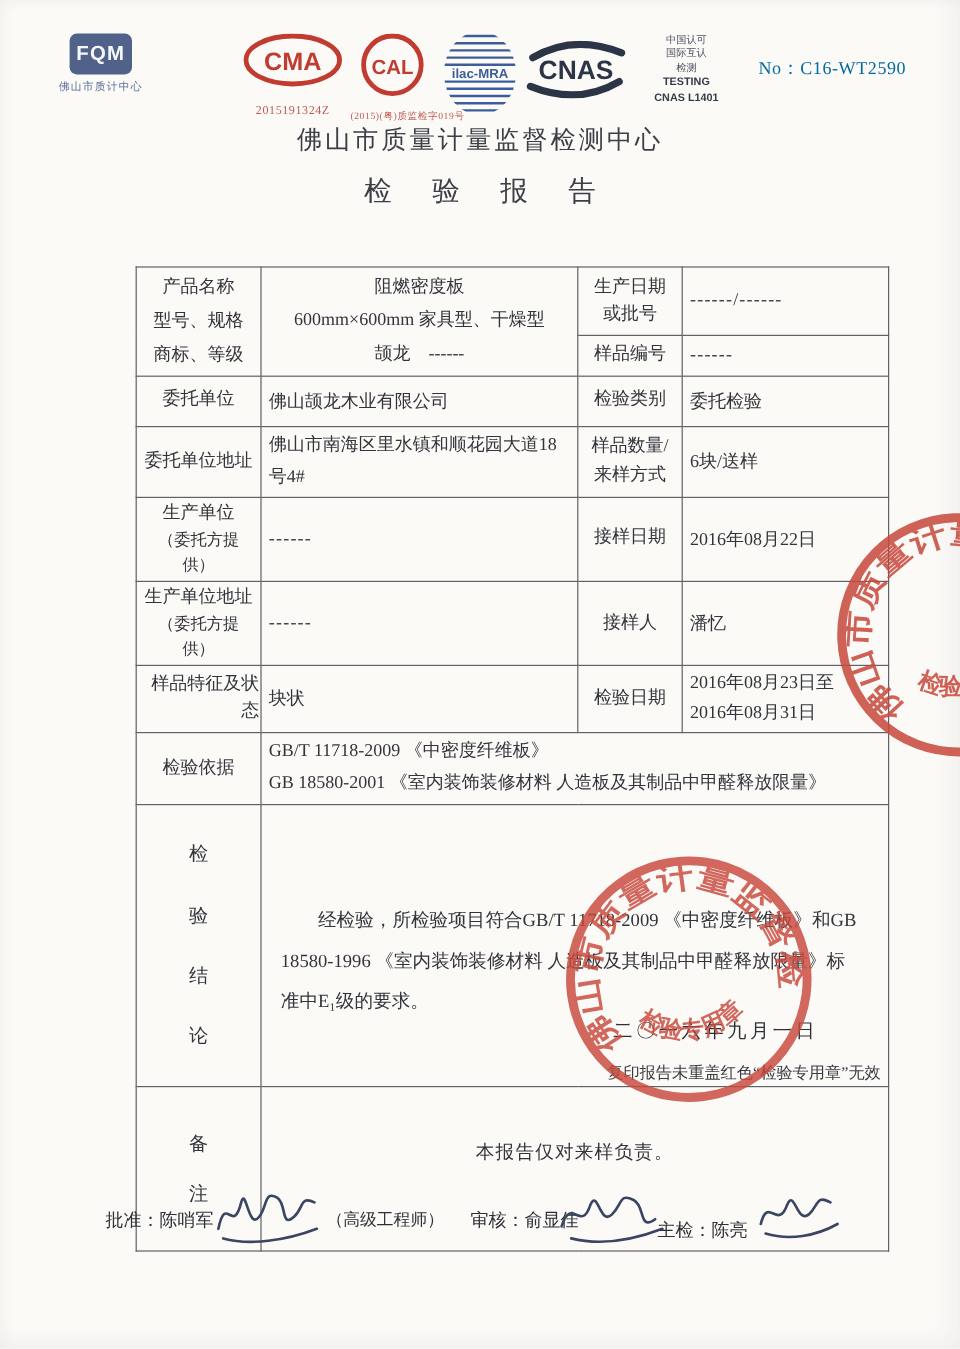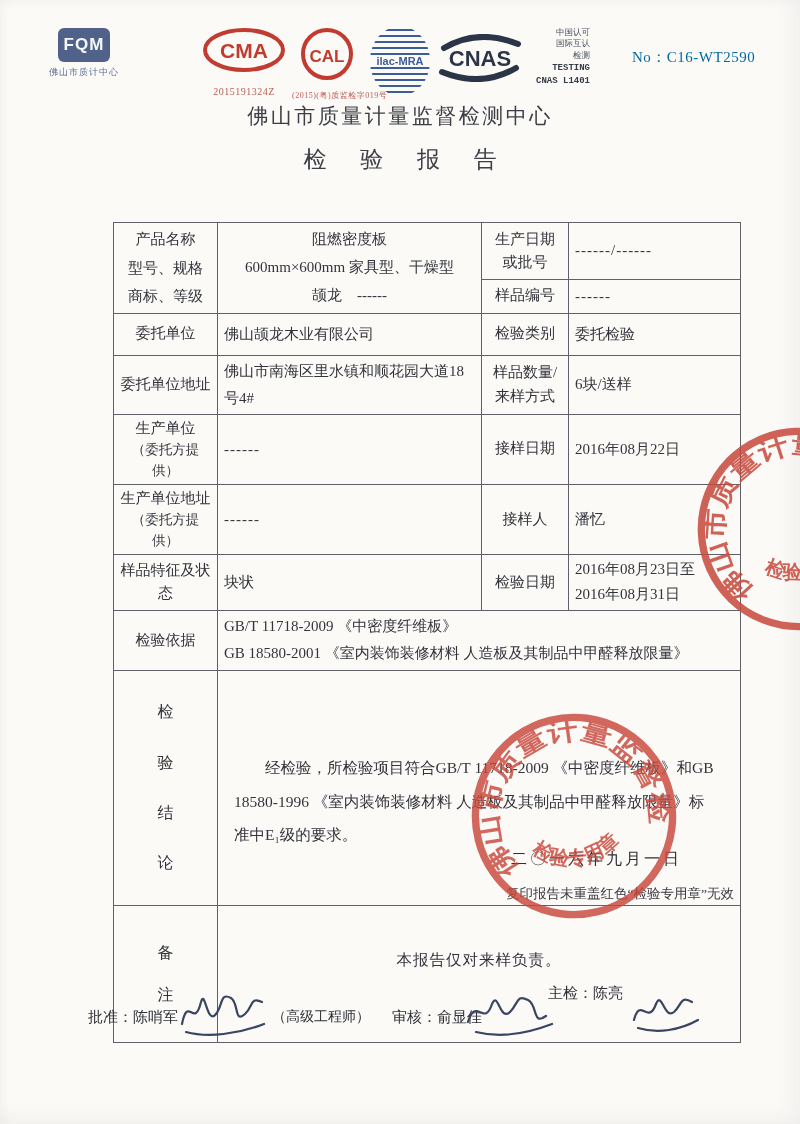--- a/index.html
+++ b/index.html
@@ -17,22 +17,22 @@
     color:#f6f7fa; font-weight:bold; font-size:17px; line-height:34px; letter-spacing:1px;
     font-family:"Liberation Sans",sans-serif; }
   .fqm-cap { margin-top:4px; font-size:9px; color:#5a6d99; letter-spacing:1px; }
 
   .logo { position:absolute; text-align:center; }
   .logo-cap { font-size:8px; color:#bd5a50; margin-top:2px; letter-spacing:0.5px; white-space:nowrap; }
   .cma { left:200px; top:28px; width:88px; }
   .cal { left:292px; top:28px; width:70px; }
   .ilac { left:366px; top:24px; width:68px; }
   .cnas { left:438px; top:34px; width:84px; }
-  .cnas-cap { position:absolute; left:520px; top:28px; width:70px; text-align:right;
-    font-family:Liberation Mono, monospace; }
+  .cnas-cap { position:absolute; left:537px; top:28px; width:70px; text-align:center;
+    font-family:Liberation Sans, sans-serif; }
   .cnas-cap .cn { font-size:8.5px; color:#4a4f5c; line-height:1.35; }
   .cnas-cap .en { font-size:9px; font-weight:bold; color:#363b48; line-height:1.35; }
   .report-no { position:absolute; left:632px; top:48px; font-size:15px; color:#0369a1; letter-spacing:0.5px; }
 
   .title { position:absolute; left:0; top:102px; width:100%; text-align:center;
     font-size:21px; letter-spacing:2.5px; color:#3d3e46; font-weight:500; }
   .subtitle { position:absolute; left:0; top:144px; width:100%; text-align:center;
     font-size:23px; letter-spacing:14px; color:#3d3e46; font-weight:500; text-indent:14px; }
 
   .meta-row { position:absolute; left:113px; top:196px; width:627px; font-size:14.5px; color:#3a3b42; }
@@ -193,21 +193,21 @@
     <tr>
       <td class="lab" style="height:49px;">
         <div>生产单位地址</div>
         <div style="font-size:13.5px;">（委托方提供）</div>
       </td>
       <td class="val dash">------</td>
       <td class="lab">接样人</td>
       <td class="val">潘忆</td>
     </tr>
     <tr>
-      <td class="lab" style="height:52px; padding:2px 1px;">样品特征及状态</td>
+      <td class="lab" style="height:52px; padding:2px 1px;text-align:right;">样品特征及状态</td>
       <td class="val">块状</td>
       <td class="lab">检验日期</td>
       <td class="val" style="line-height:1.7;">
         <div>2016年08月23日至</div>
         <div>2016年08月31日</div>
       </td>
     </tr>
     <tr>
       <td class="lab" style="height:53px;">检验依据</td>
       <td class="val basis-cell" colspan="3">
@@ -253,21 +253,21 @@
       </g>
     </svg>
     <span class="f-item" style="left:272px; top:1008px; font-size:14px;">（高级工程师）</span>
     <span class="f-item" style="left:392px; top:1008px;text-align:center;"><span>审核：</span><span>俞显佳</span></span>
     <svg class="sig" style="left:462px; top:988px;" width="96" height="52" viewBox="0 0 96 52">
       <g fill="none" stroke="#3a4563" stroke-width="2.2" stroke-linecap="round">
         <path d="M6,34 C14,8 22,40 30,16 C36,2 38,34 48,24 C57,15 54,6 66,12 C76,17 70,38 84,28"></path>
         <path d="M14,44 C38,50 64,46 90,36"></path>
       </g>
     </svg>
-    <span class="f-item" style="left:548px; top:984px;"><span>主检：</span><span>陈亮</span></span>
+    <span class="f-item" style="left:548px; top:1016px;"><span>主检：</span><span>陈亮</span></span>
     <svg class="sig" style="left:628px; top:990px;" width="76" height="46" viewBox="0 0 76 46">
       <g fill="none" stroke="#3a4563" stroke-width="2.2" stroke-linecap="round">
         <path d="M6,30 C12,6 20,36 28,14 C34,0 36,30 46,22 C54,15 52,5 64,12"></path>
         <path d="M10,38 C30,44 52,40 70,30"></path>
       </g>
     </svg>
   </div>
 
   <svg class="stamp stamp-main" width="212" height="212" viewBox="0 0 200 200">
     <defs>

